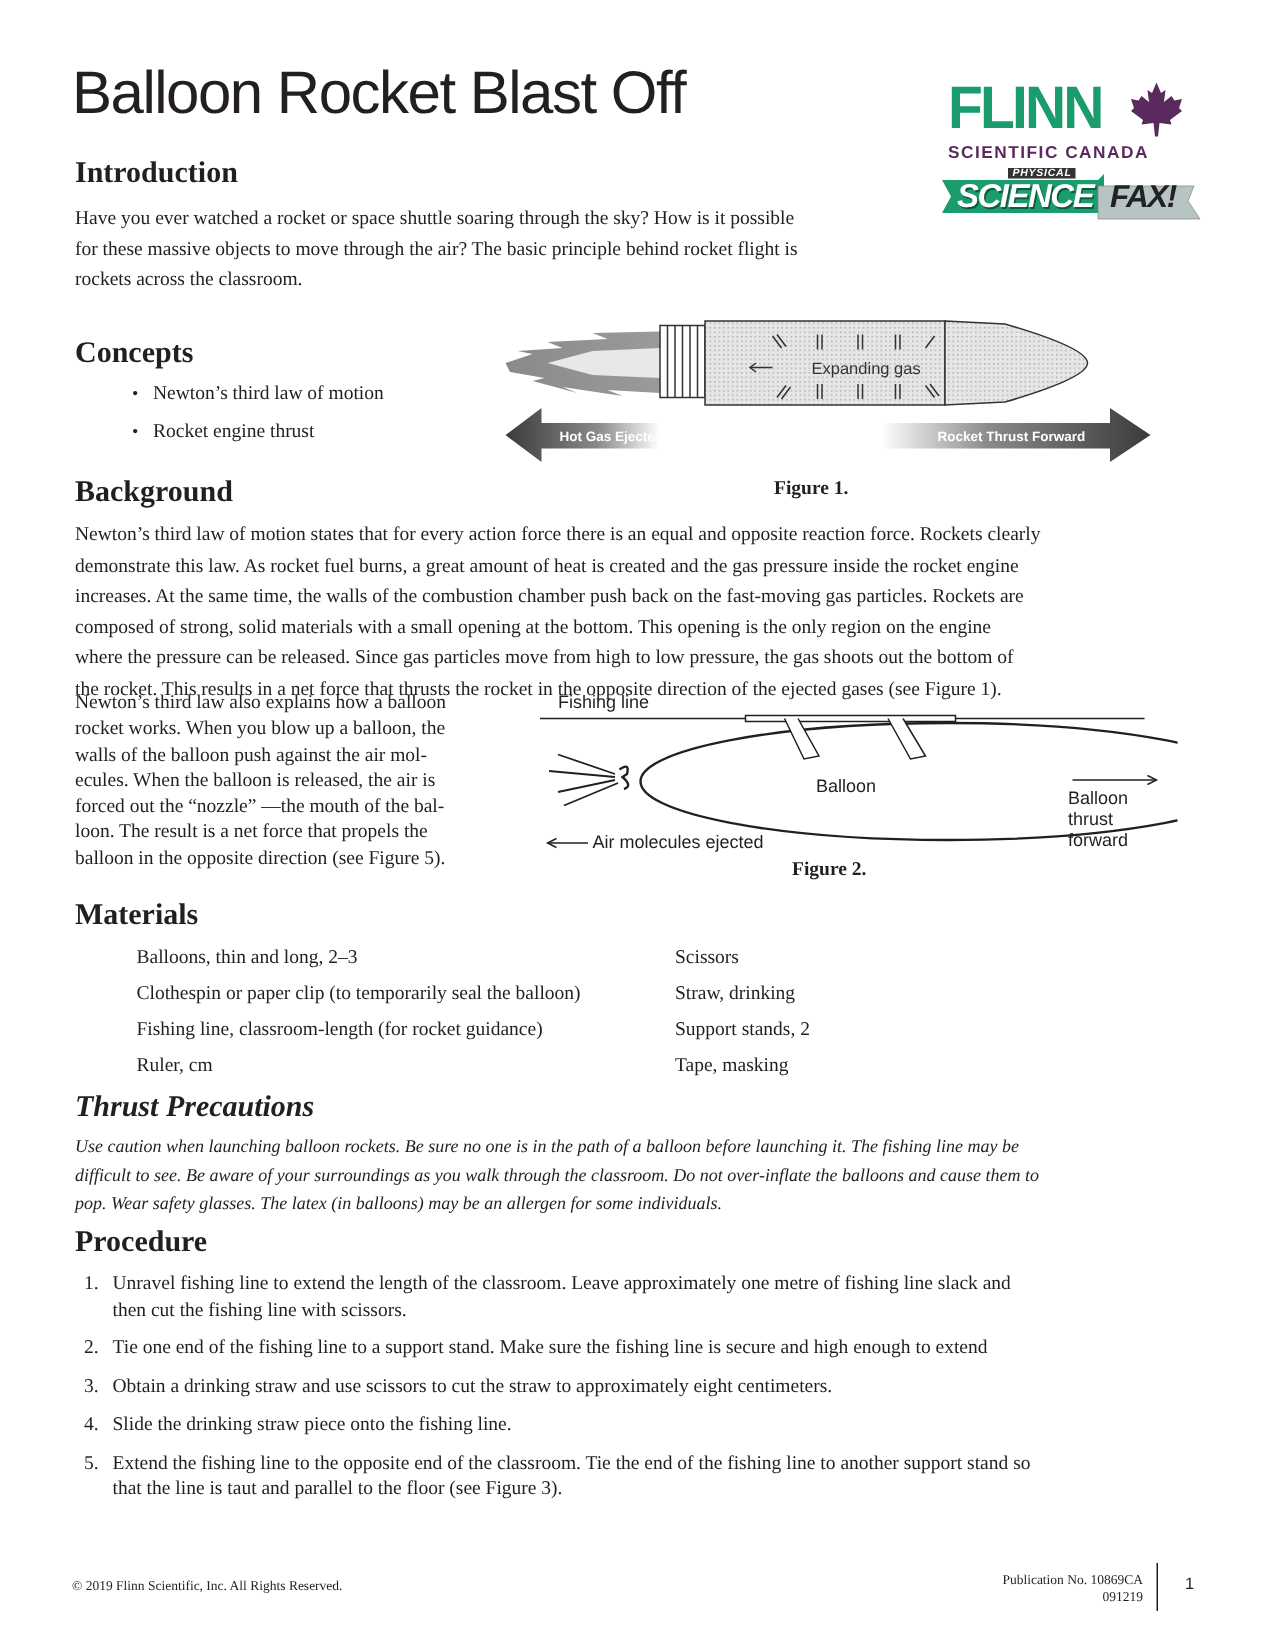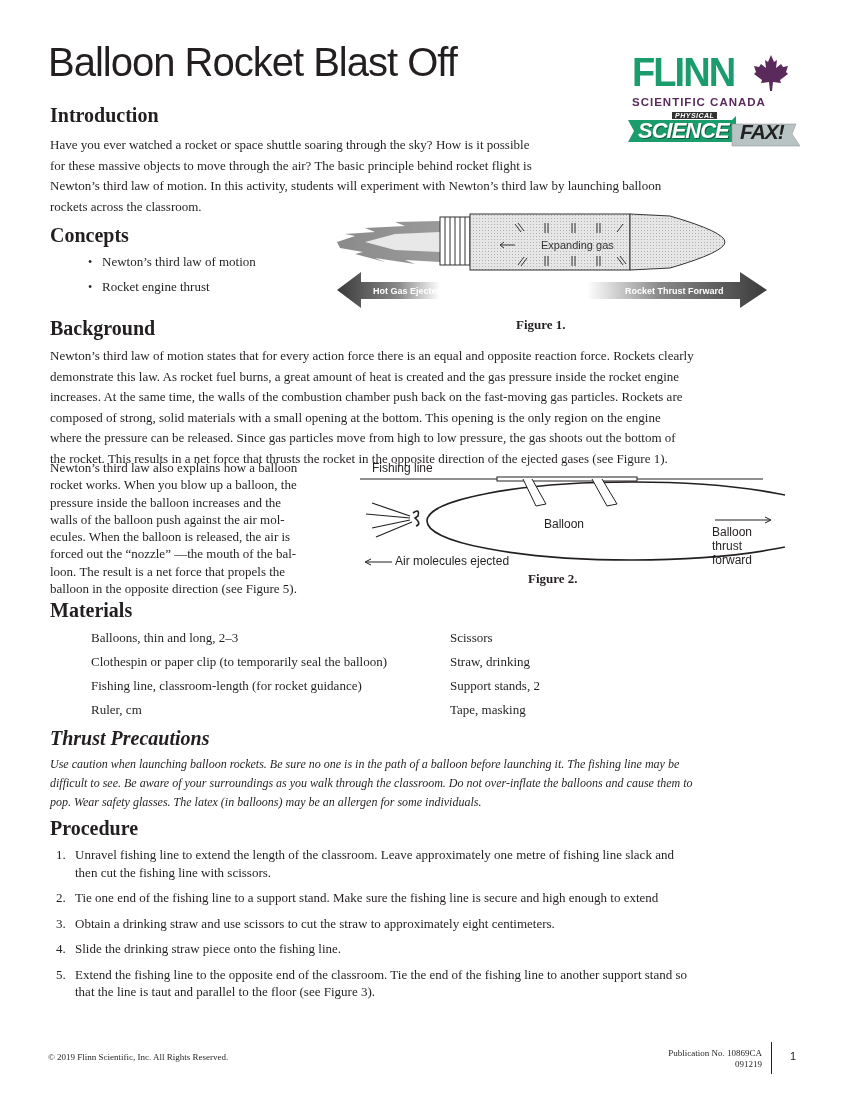--- a/index.html
+++ b/index.html
@@ -63,21 +63,20 @@
   </svg>
   <div class="physical">PHYSICAL</div>
   <div class="science">SCIENCE</div>
   <div class="fax">FAX!</div>
 </div>
 
 <h2 style="left:50px; top:104px;">Introduction</h2>
 <div class="para" style="left:50px; top:135px;">
   <div>Have you ever watched a rocket or space shuttle soaring through the sky? How is it possible</div>
   <div>for these massive objects to move through the air? The basic principle behind rocket flight is</div>
-  <div>Newton’s third law of motion. In this activity, students will experiment with Newton’s third law by launching balloon</div>
   <div>rockets across the classroom.</div>
 </div>
 
 <h2 style="left:50px; top:224px;">Concepts</h2>
 <ul class="bullets">
   <li>Newton’s third law of motion</li>
   <li>Rocket engine thrust</li>
 </ul>
 
 <div class="fig1">
@@ -158,21 +157,20 @@
   <div>Newton’s third law of motion states that for every action force there is an equal and opposite reaction force. Rockets clearly</div>
   <div>demonstrate this law. As rocket fuel burns, a great amount of heat is created and the gas pressure inside the rocket engine</div>
   <div>increases. At the same time, the walls of the combustion chamber push back on the fast-moving gas particles. Rockets are</div>
   <div>composed of strong, solid materials with a small opening at the bottom. This opening is the only region on the engine</div>
   <div>where the pressure can be released. Since gas particles move from high to low pressure, the gas shoots out the bottom of</div>
   <div>the rocket. This results in a net force that thrusts the rocket in the opposite direction of the ejected gases (see Figure 1).</div>
 </div>
 <div class="para" style="left:50px; top:459px; line-height:17.3px;">
   <div>Newton’s third law also explains how a balloon</div>
   <div>rocket works. When you blow up a balloon, the</div>
-  <div>pressure inside the balloon increases and the</div>
   <div>walls of the balloon push against the air mol-</div>
   <div>ecules. When the balloon is released, the air is</div>
   <div>forced out the “nozzle” —the mouth of the bal-</div>
   <div>loon. The result is a net force that propels the</div>
   <div>balloon in the opposite direction (see Figure 5).</div>
 </div>
 
 <div class="fig2">
   <svg width="425" height="110" viewBox="0 0 425 110" style="position:absolute;left:0;top:0;">
     <g fill="none" stroke="#231f20">

